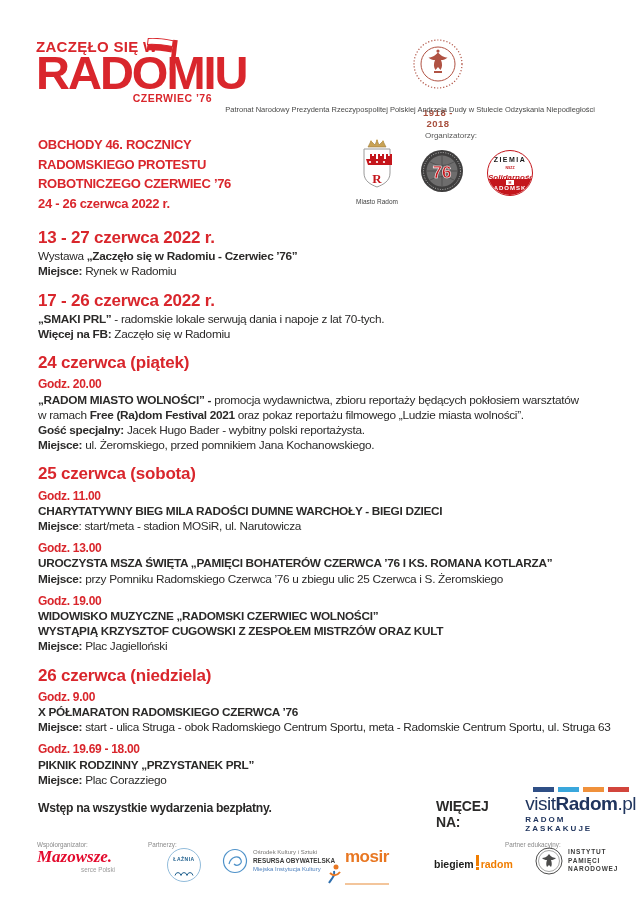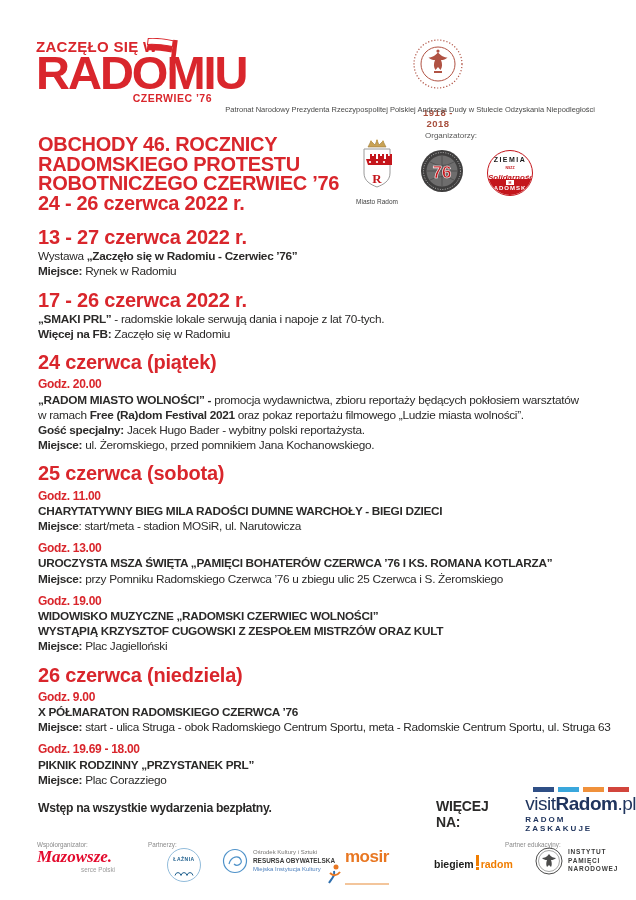--- a/index.html
+++ b/index.html
@@ -12,42 +12,42 @@
   .brand-l2{font-size:47px;font-weight:700;letter-spacing:-2px;line-height:36px;position:relative;}
   .brand-flag{position:absolute;right:26px;top:-17px;}
   .brand-l3{font-size:10.5px;font-weight:800;text-align:right;margin-top:1px;letter-spacing:.5px;}
 
   
   .emblem{position:absolute;left:411px;top:38px;width:54px;text-align:center;}
   .emblem-years{font-size:9.5px;font-weight:700;color:#a8503e;letter-spacing:.5px;margin-top:13px;}
   .patronage{position:absolute;top:105px;right:41px;font-size:7.5px;color:#4a4a49;white-space:nowrap;padding-left:32px;}
 
   
-  .title{position:absolute;left:38px;top:135px;font-size:20px;font-weight:800;
+  .title{position:absolute;left:38px;top:135px;font-size:13px;font-weight:800;
          color:#d9262c;line-height:19.5px;letter-spacing:-.3px;}
 
   
   .org-label{position:absolute;left:425px;top:131px;font-size:8px;color:#575756;}
   .crest-wrap{position:absolute;left:355px;top:138px;width:44px;text-align:center;}
   .crest-label{font-size:6.5px;color:#3f3f3f;margin-top:2px;}
   .logo76{position:absolute;left:420px;top:149px;}
   .ziemia{position:absolute;left:487px;top:150px;width:46px;height:46px;border-radius:50%;
           border:1.5px solid #c4161c;background:#fff;overflow:hidden;box-sizing:border-box;}
   .z-top{font-size:7px;font-weight:800;letter-spacing:1.5px;color:#1a1a1a;text-align:center;padding-top:5px;}
   .z-band{margin-top:1px;text-align:center;color:#c4161c;font-style:italic;font-weight:800;font-size:8px;line-height:9px;}
   .z-nszz{font-size:3.5px;font-style:normal;vertical-align:top;}
   .z-bottom{position:absolute;bottom:0;left:0;right:0;height:16px;background:#c4161c;text-align:center;}
   .z-flag{width:8px;height:5px;background:#fff;margin:1px auto 0;font-size:4px;font-weight:800;
           color:#c4161c;line-height:5px;text-align:center;}
   .z-bottom-txt{color:#fff;font-size:6px;font-weight:800;letter-spacing:1px;line-height:7px;}
 
   
   .schedule{position:absolute;left:38px;top:230px;width:578px;font-size:11.8px;
             line-height:15.2px;letter-spacing:-.3px;color:#2b2a29;}
-  .sec-date{color:#d9262c;font-weight:800;font-size:20px;margin:13px 0 4px;letter-spacing:-.2px;}
+  .sec-date{color:#d9262c;font-weight:800;font-size:17px;margin:13px 0 4px;letter-spacing:-.2px;}
   .sec-date:first-child{margin-top:0;}
   .ev-time{color:#d9262c;font-weight:800;font-size:12px;margin-top:7px;}
   .ev-line{white-space:nowrap;}
   .ev-line b{font-weight:800;}
   .footer-note{font-weight:800;margin-top:13px;font-size:12.2px;}
 
   
   .more{position:absolute;left:436px;top:787px;display:flex;align-items:flex-end;gap:10px;}
   .more-label{font-size:14px;font-weight:800;color:#2b2a29;margin-bottom:3px;letter-spacing:-.2px;}
   .vr{display:flex;flex-direction:column;align-items:center;}

